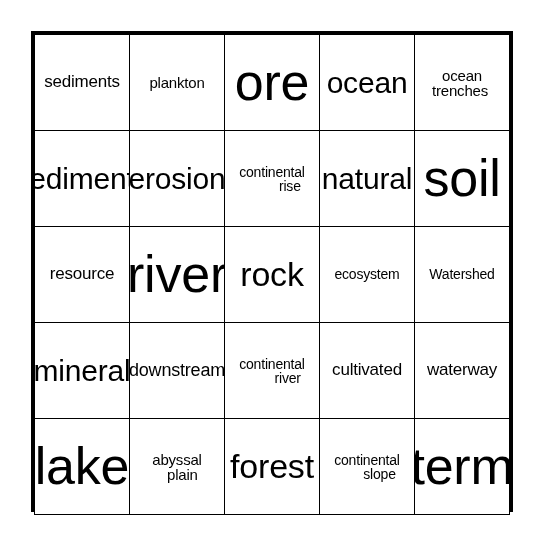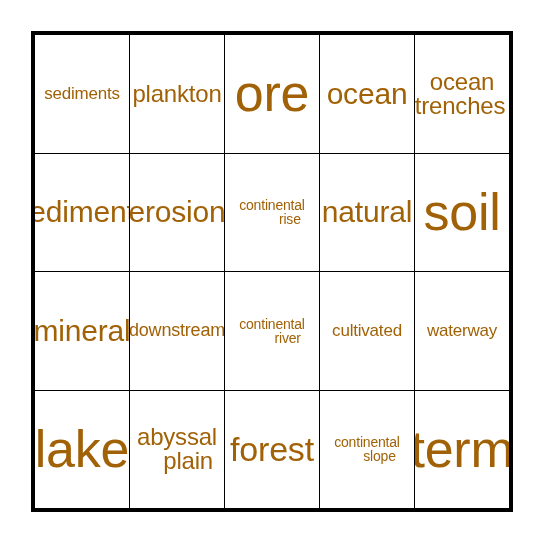--- a/index.html
+++ b/index.html
@@ -56,21 +56,21 @@
     box-sizing: border-box;
     padding: 0 2px;
   }
 
   .cell-text {
     display: block;
     line-height: 1.06;
     letter-spacing: -0.2px;
     white-space: pre-line;
     font-weight: 400;
-    color: #a16207;
+    color: #000000;
   }
 
   
   .cell-text.two-line {
     text-align: right;
     line-height: 1.0;
   }
   .cell-text.two-line .line1 {
     display: block;
     text-align: center;
@@ -78,21 +78,21 @@
   .cell-text.two-line .line2 {
     display: block;
     text-align: right;
     padding-right: 4px;
   }
 
   
   .fs-xl { font-size: 52px; }
   .fs-lg { font-size: 34px; }
   .fs-md { font-size: 30px; }
-  .fs-sm { font-size: 24px; }
+  .fs-sm { font-size: 15px; }
   .fs-xs { font-size: 17px; }
   .fs-xxs { font-size: 14px; }
   .fs-tiny { font-size: 18px; }
 </style>
 </head>
 <body>
 
 <div id="bingo-card">
   <table class="bingo-grid">
     <tbody>
@@ -146,20 +146,47 @@
           </td>
           <td class="bingo-cell">
             <div class="cell-inner">
               <span class="cell-text fs-xl">soil</span>
             </div>
           </td>
         </tr>
         <tr>
           <td class="bingo-cell">
             <div class="cell-inner">
+              <span class="cell-text fs-xs">resource</span>
+            </div>
+          </td>
+          <td class="bingo-cell">
+            <div class="cell-inner">
+              <span class="cell-text fs-xl">river</span>
+            </div>
+          </td>
+          <td class="bingo-cell">
+            <div class="cell-inner">
+              <span class="cell-text fs-lg">rock</span>
+            </div>
+          </td>
+          <td class="bingo-cell">
+            <div class="cell-inner">
+              <span class="cell-text fs-xxs">ecosystem</span>
+            </div>
+          </td>
+          <td class="bingo-cell">
+            <div class="cell-inner">
+              <span class="cell-text fs-xxs">Watershed</span>
+            </div>
+          </td>
+        </tr>
+        <tr>
+          <td class="bingo-cell">
+            <div class="cell-inner">
               <span class="cell-text fs-md">mineral</span>
             </div>
           </td>
           <td class="bingo-cell">
             <div class="cell-inner">
               <span class="cell-text fs-tiny">downstream</span>
             </div>
           </td>
           <td class="bingo-cell">
             <div class="cell-inner">

